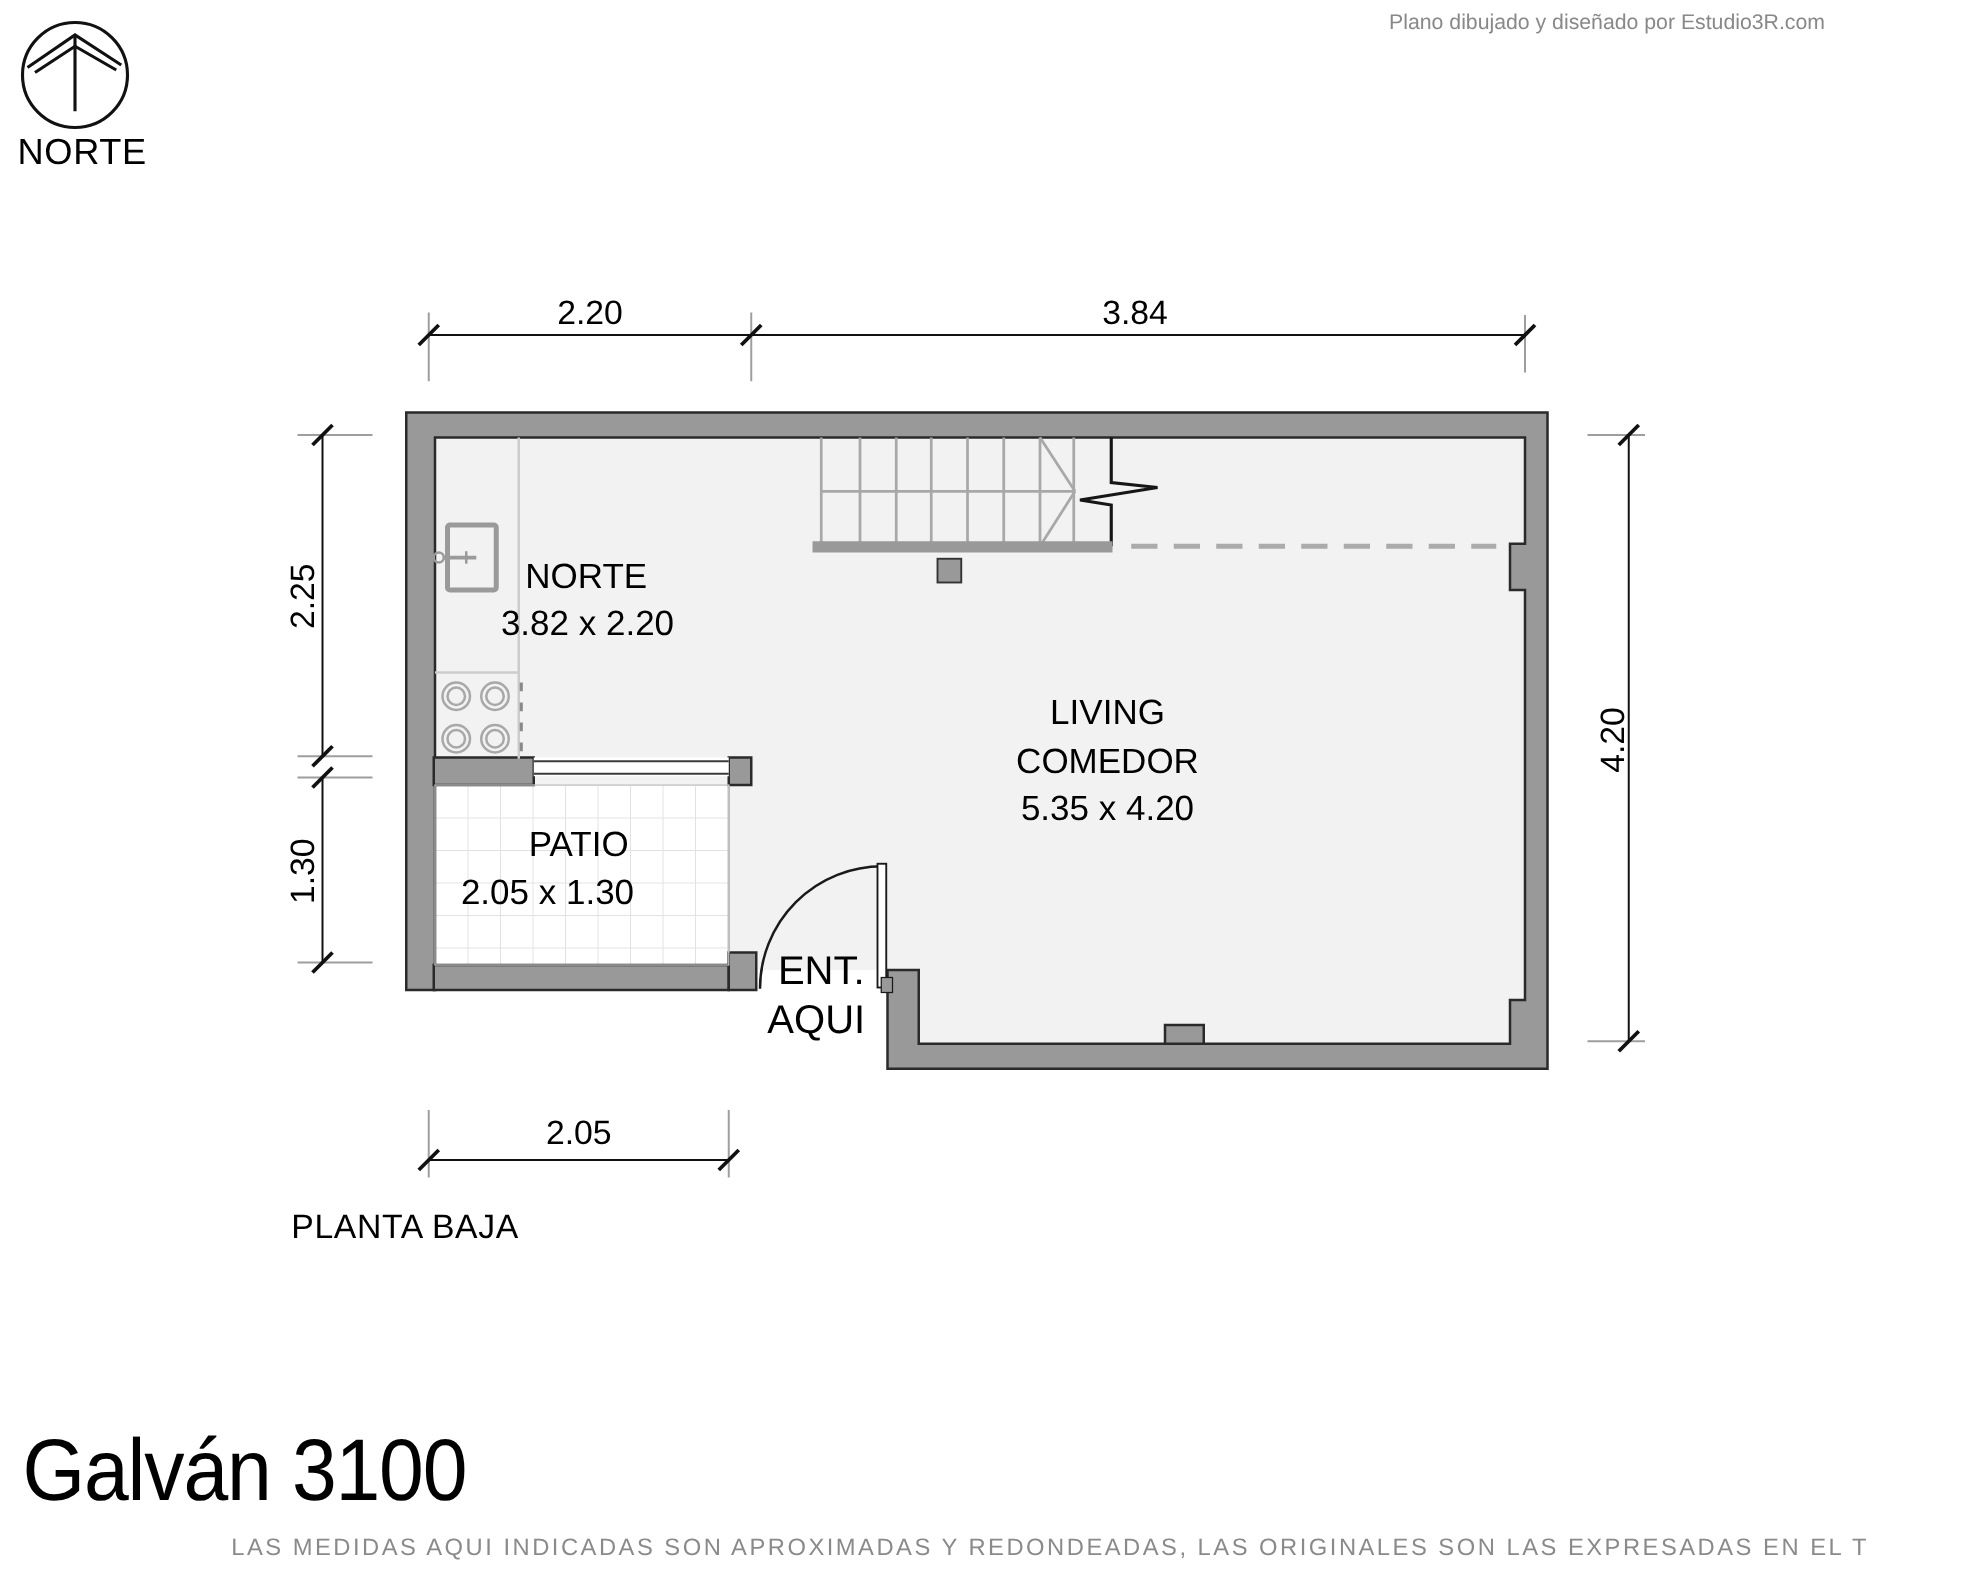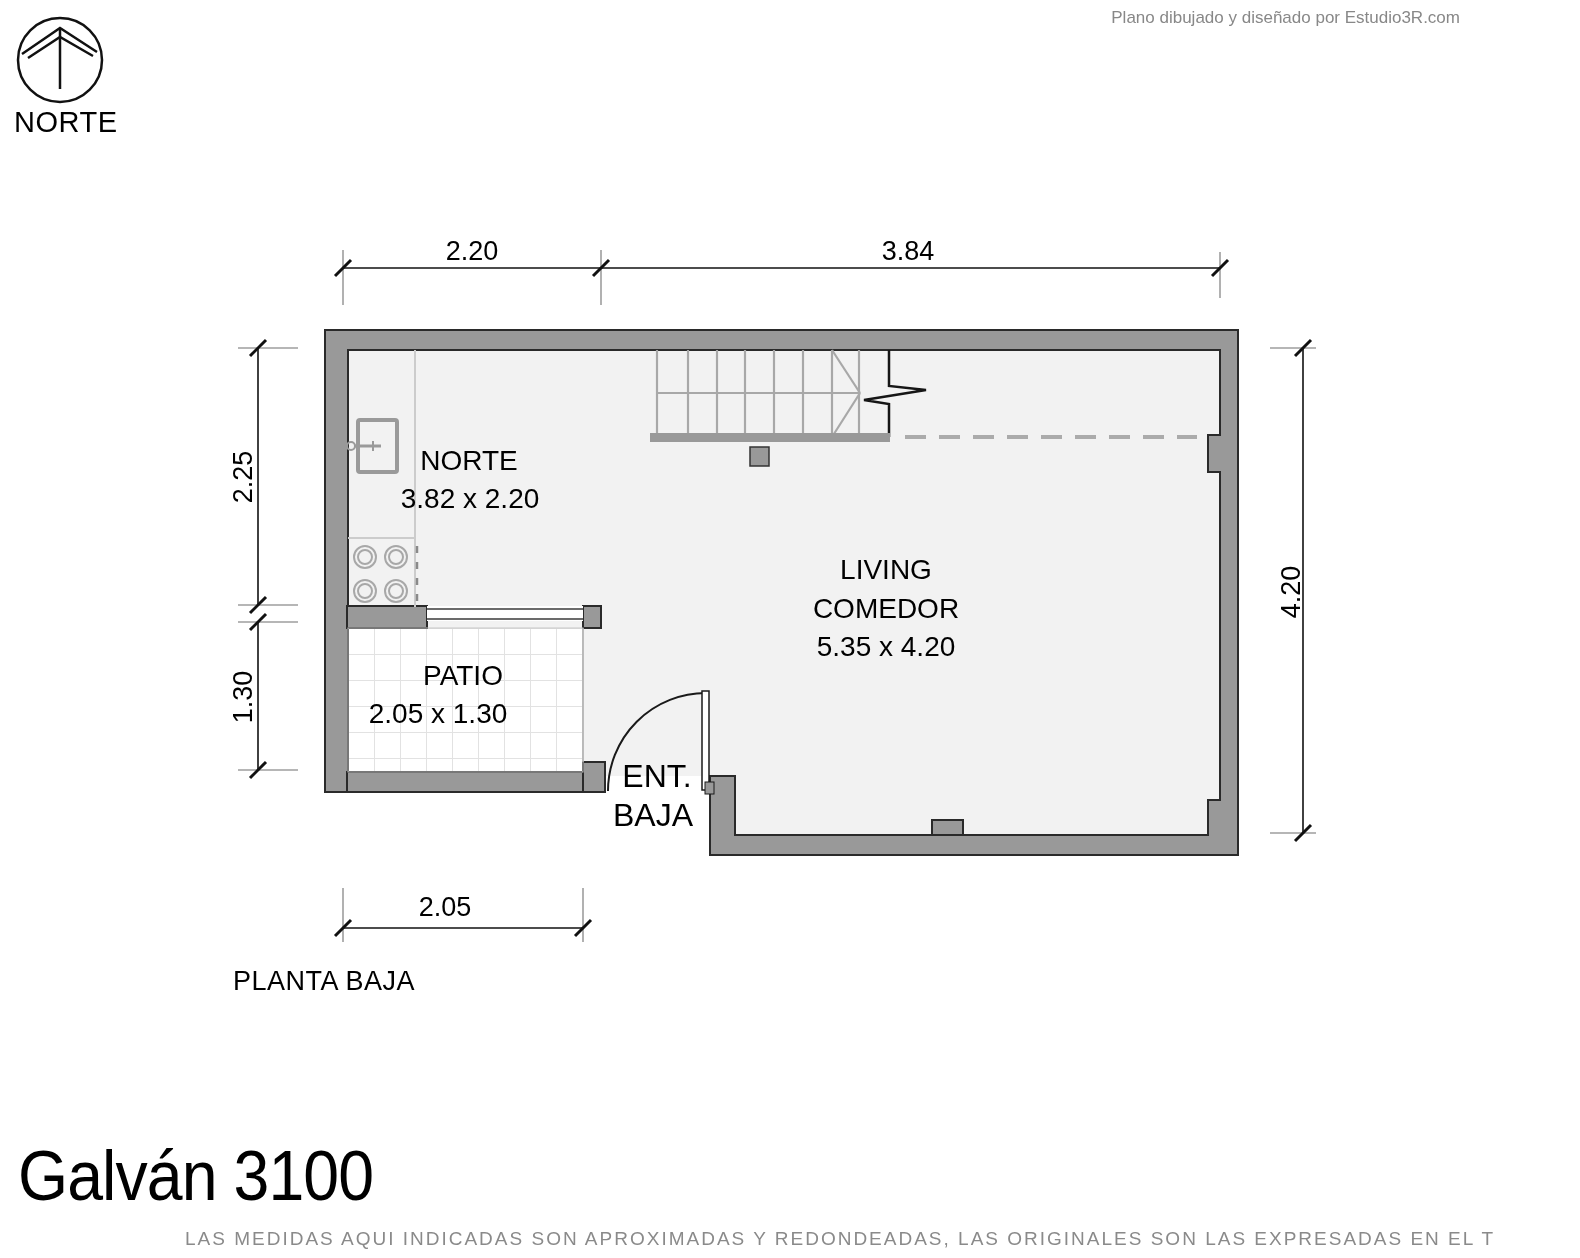--- a/index.html
+++ b/index.html
@@ -150,31 +150,31 @@
   </svg>
 
   <div class="credit">Plano dibujado y diseñado por Estudio3R.com</div>
   <div class="norte">NORTE</div>
 
   <div class="lbl dim" style="left:472px;top:251px;">2.20</div>
   <div class="lbl dim" style="left:908px;top:251px;">3.84</div>
   <div class="lbl dim lbl-rot" style="left:243px;top:477px;">2.25</div>
   <div class="lbl dim lbl-rot" style="left:243px;top:697px;">1.30</div>
   <div class="lbl dim lbl-rot" style="left:1291px;top:592px;">4.20</div>
-  <div class="lbl dim" style="left:445px;top:907px;">2.05</div>
+  <div class="lbl dim" style="left:463px;top:907px;">2.05</div>
 
   <div class="lbl" style="left:469px;top:461px;">NORTE</div>
   <div class="lbl" style="left:470px;top:499px;">3.82 x 2.20</div>
 
   <div class="lbl" style="left:886px;top:570px;">LIVING</div>
   <div class="lbl" style="left:886px;top:609px;">COMEDOR</div>
   <div class="lbl" style="left:886px;top:647px;">5.35 x 4.20</div>
 
   <div class="lbl" style="left:463px;top:676px;">PATIO</div>
   <div class="lbl" style="left:438px;top:714px;">2.05 x 1.30</div>
 
   <div class="lbl ent" style="left:657px;top:776px;">ENT.</div>
-  <div class="lbl ent" style="left:653px;top:815px;">BAJA</div>
+  <div class="lbl ent" style="left:653px;top:815px;">AQUI</div>
 
   <div class="planta">PLANTA BAJA</div>
   <div class="title">Galván 3100</div>
   <div class="disclaimer">LAS MEDIDAS AQUI INDICADAS SON APROXIMADAS Y REDONDEADAS, LAS ORIGINALES SON LAS EXPRESADAS EN EL TITULO DE PROPIEDAD</div>
 </div>
 
 </body></html>

